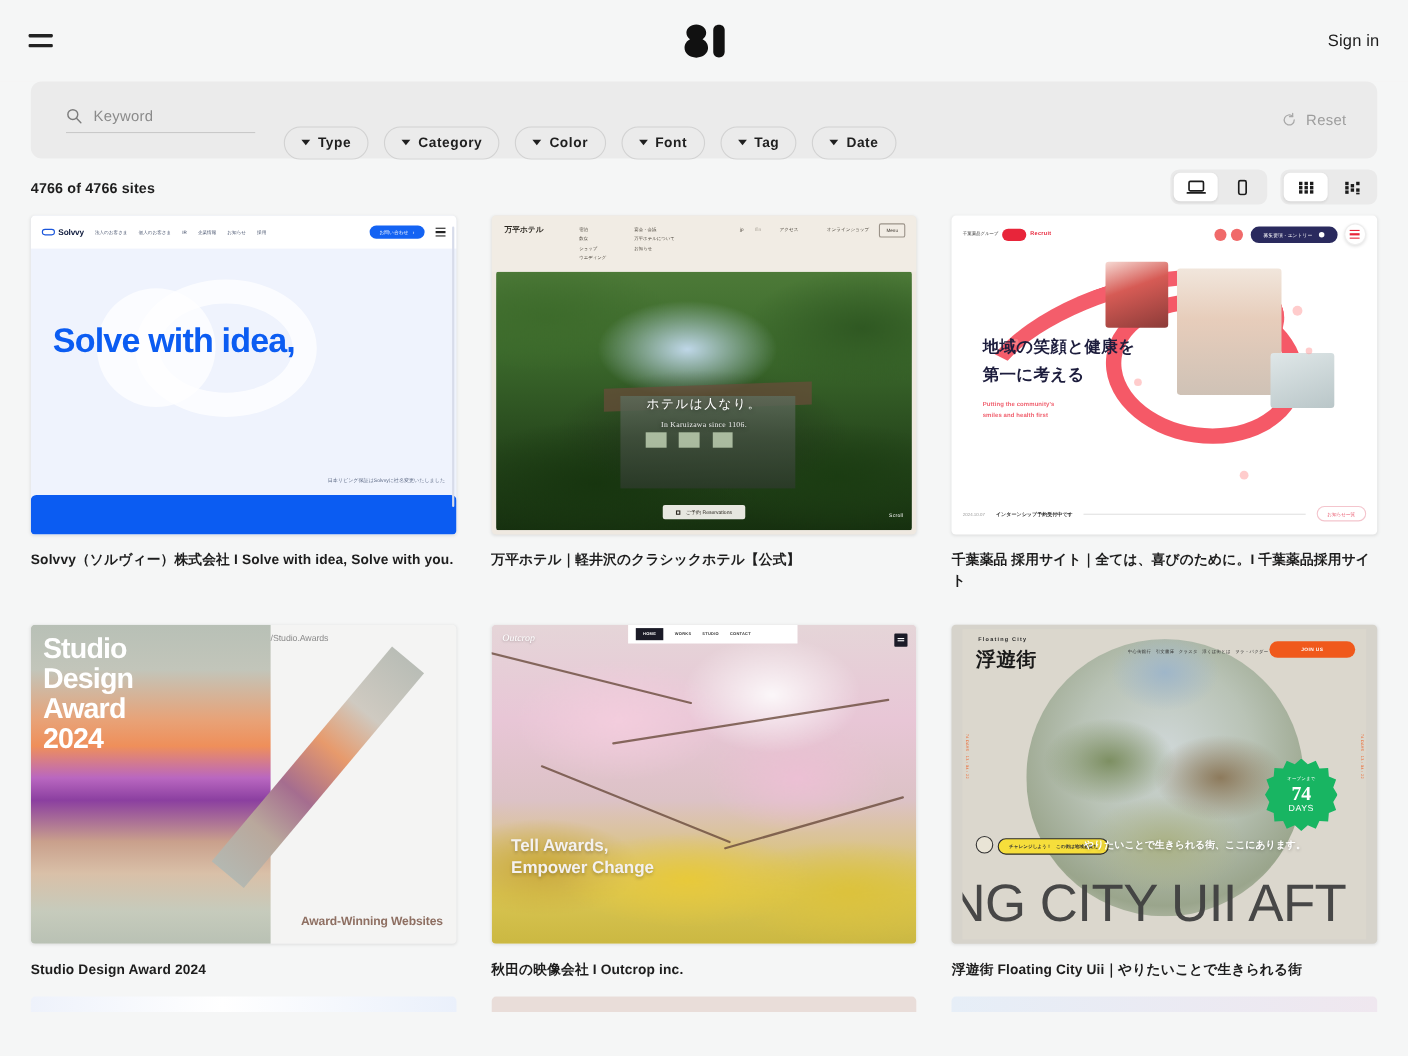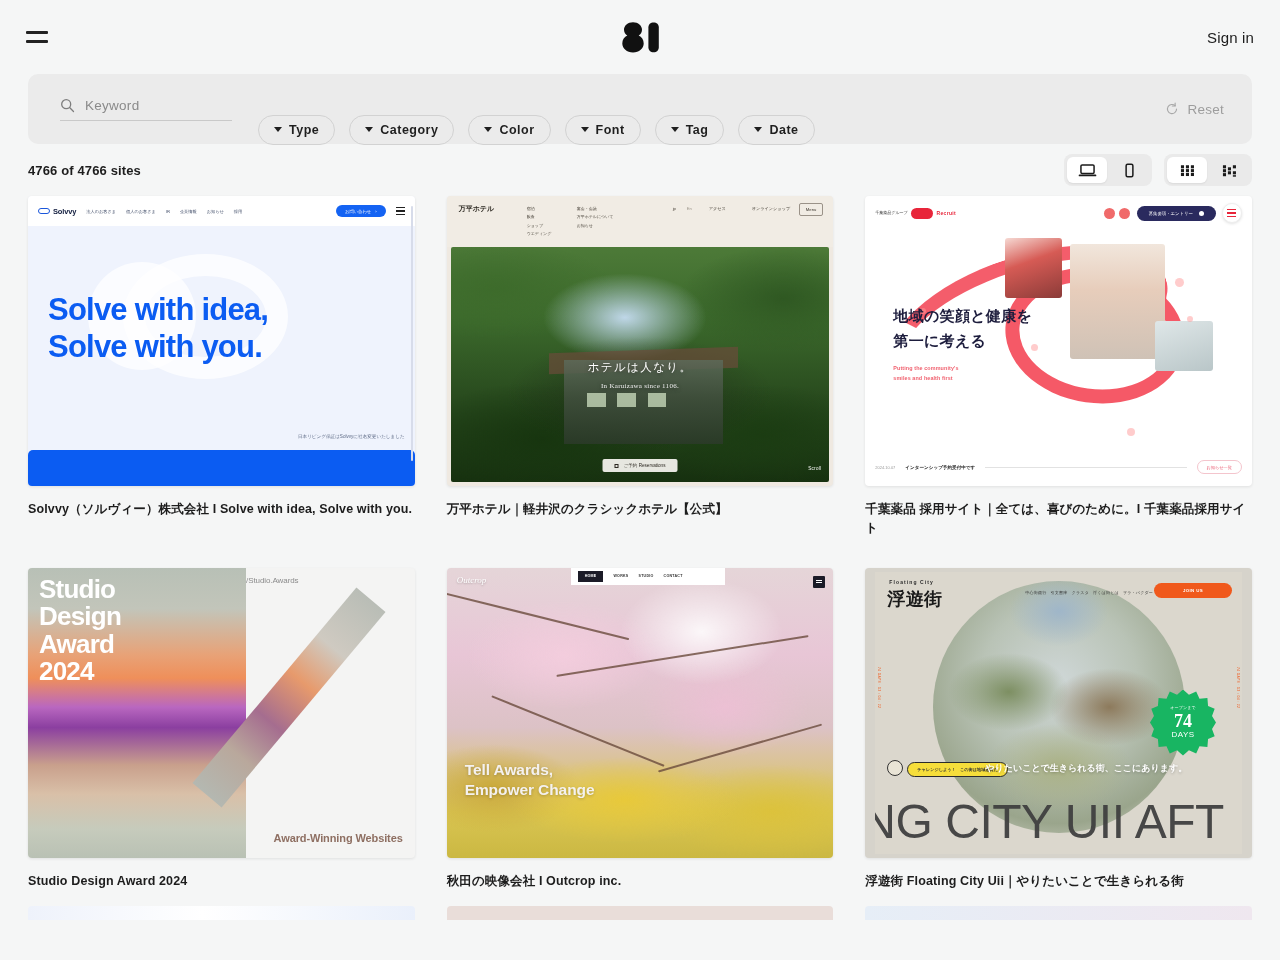--- a/index.html
+++ b/index.html
@@ -430,21 +430,20 @@
           <span class="nitem">採用</span>
           <span class="cta"><span>お問い合わせ</span>›</span>
           <span class="burger">
               <i></i>
               <i></i>
               <i></i>
             </span>
         </div>
         <h2>
           <span>Solve with idea,</span><br>
-          <span>Solve with you.</span>
         </h2>
         <div class="note">日本リビング保証はSolvvyに社名変更いたしました</div>
         <div class="bluebar"></div>
         <div class="scroll"></div>
       </div>
       <div class="caption">Solvvy（ソルヴィー）株式会社 I Solve with idea, Solve with you.</div>
     </div>
 
     <div class="card">
       <div class="thumb t2">

